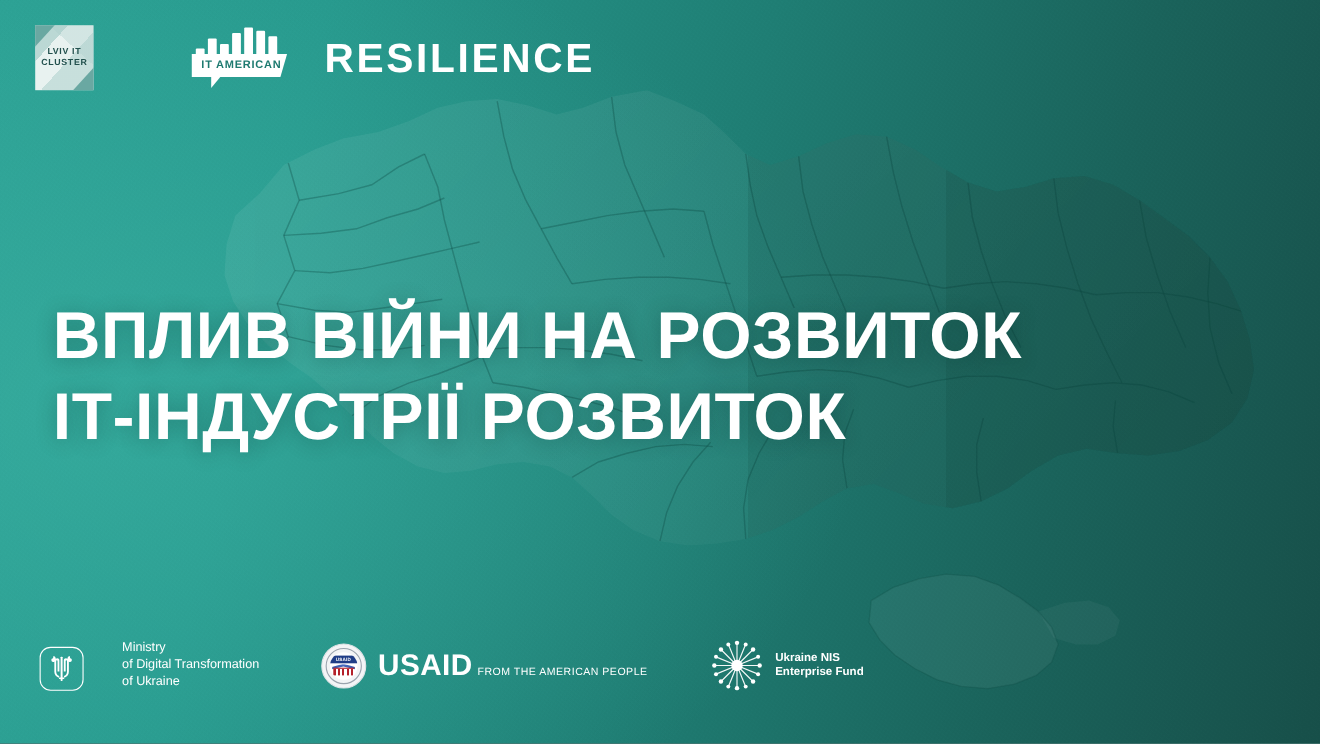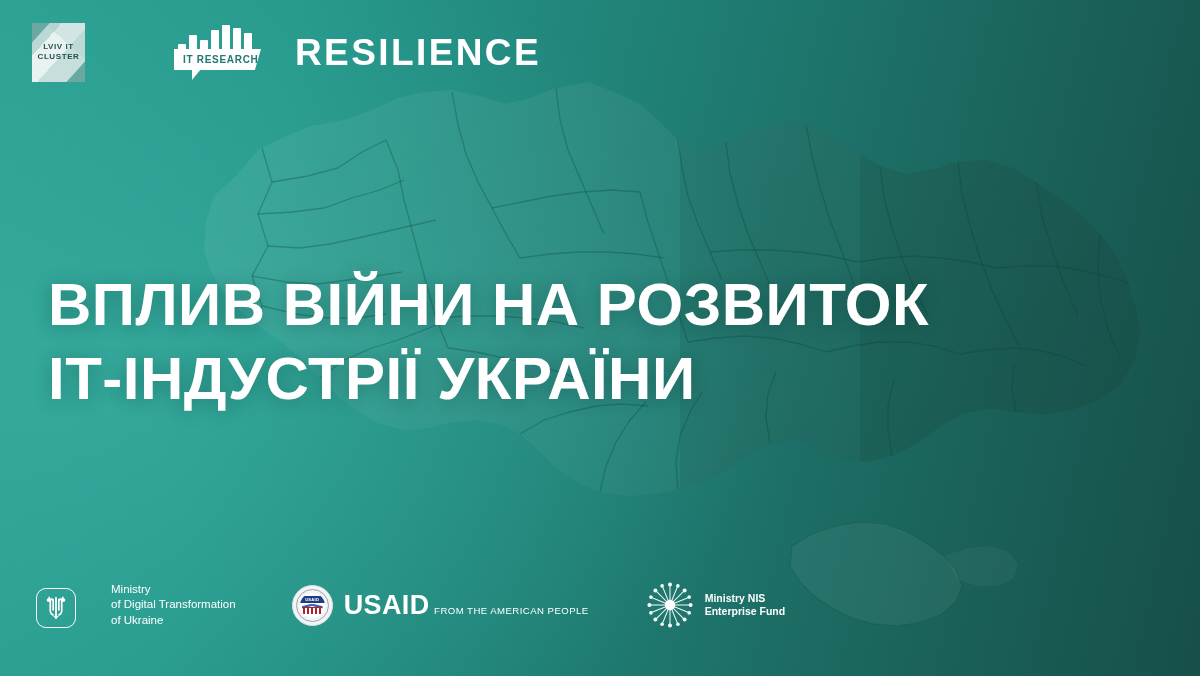--- a/index.html
+++ b/index.html
@@ -324,31 +324,31 @@
       <span class="itr-bars">
         <i style="height:11px"></i>
           <i style="height:20px"></i>
           <i style="height:15px"></i>
           <i style="height:25px"></i>
           <i style="height:30px"></i>
           <i style="height:27px"></i>
           <i style="height:22px"></i>
       </span>
       <span class="itr-bubble">
-        <span>IT RESEARCH</span>
+        <span>IT AMERICAN</span>
       </span>
       <span class="itr-tail"></span>
     </div>
 
     <div class="resilience">RESILIENCE</div>
   </div>
 
   <h1 class="title">
     <div>ВПЛИВ ВІЙНИ НА РОЗВИТОК</div>
-    <div>ІТ-ІНДУСТРІЇ УКРАЇНИ</div>
+    <div>ІТ-ІНДУСТРІЇ РОЗВИТОК</div>
   </h1>
 
   <div class="footer">
 
     <div class="min-logo">
       <span class="min-badge">
         <svg width="20" height="26" viewBox="0 0 20 26">
           <g fill="#ffffff">
             <rect x="9.1" y="2" width="1.8" height="22" rx="0.6"></rect>
             <path d="M2.2 3.4c-.9 0-1.5.7-1.5 1.7 0 1.1.7 1.8 1.6 1.8.5 0 .9-.2 1.1-.5v9.2c0 2.6 1.6 4.6 4.1 5.5l.5-1.5c-1.8-.8-2.9-2.1-2.9-4V6.1c0-.5.2-.8.6-.8s.6.3.6.8v9.3h1.7V5.3c0-1.2-.8-2-1.9-2-.6 0-1.1.2-1.4.6-.2-1.5-1-2.5-2.1-2.5Z"></path>
@@ -417,19 +417,19 @@
             <circle cx="10.4" cy="39.6" r="2.0"></circle>
               <circle cx="5.9" cy="32.9" r="1.8"></circle>
             <circle cx="4.4" cy="25" r="2.0"></circle>
               <circle cx="5.9" cy="17.1" r="1.8"></circle>
             <circle cx="10.4" cy="10.4" r="2.0"></circle>
               <circle cx="17.1" cy="5.9" r="1.8"></circle>
           </g>
         </svg>
       </span>
       <span class="wnis-text">
-        <span>Ministry NIS</span><br>
+        <span>Ukraine NIS</span><br>
         <span>Enterprise Fund</span>
       </span>
     </div>
 
   </div>
 </div>
 
 </body></html>

